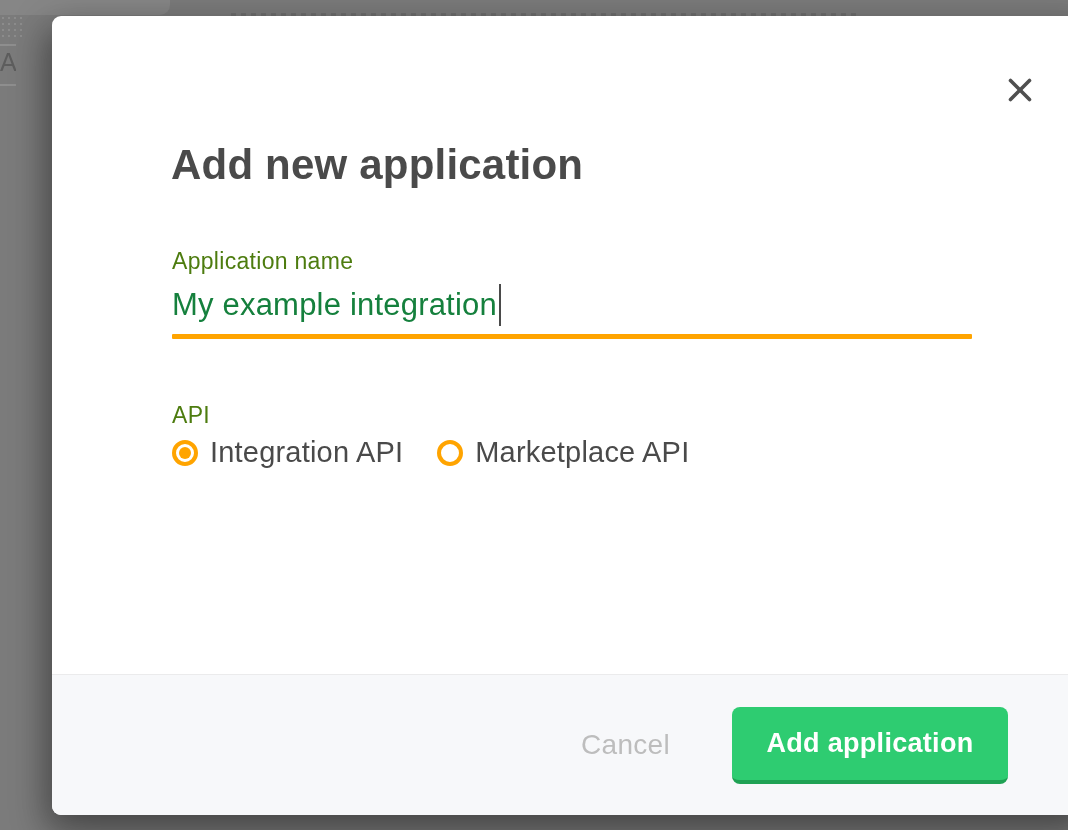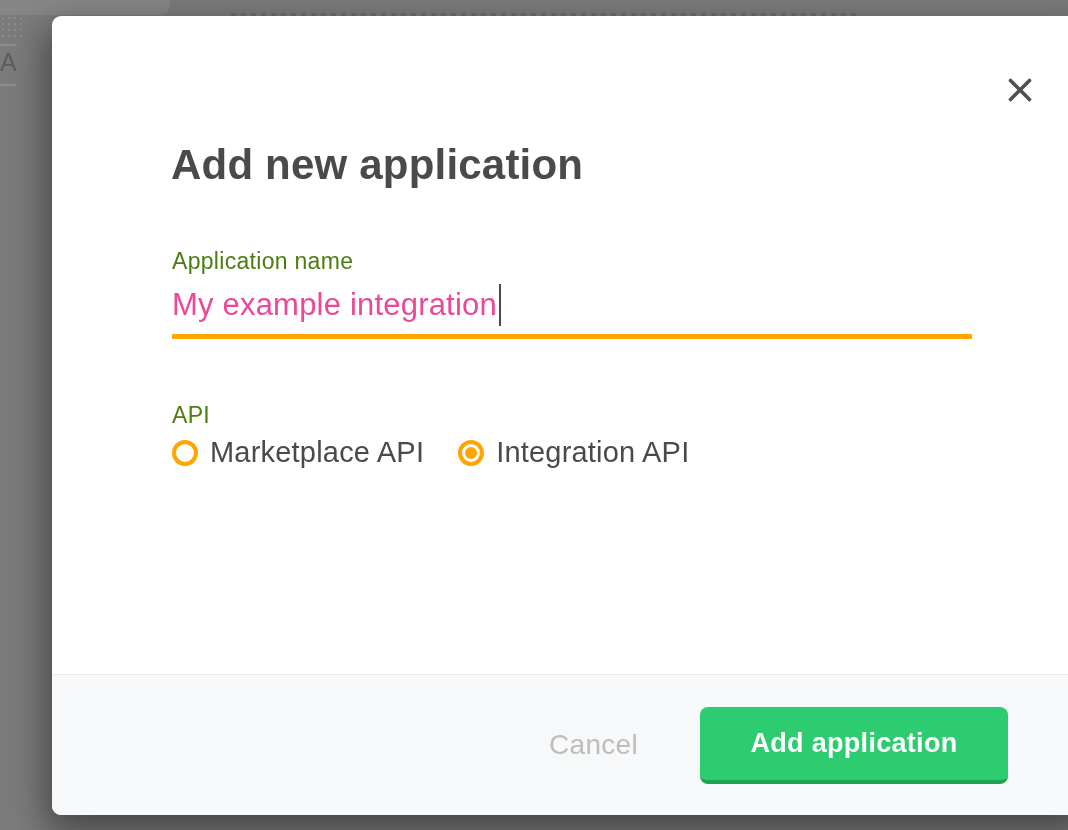--- a/index.html
+++ b/index.html
@@ -59,21 +59,21 @@
     position: absolute; left: 120px;
     font-size: 23px; color: #4d7c0f; letter-spacing: 0.3px;
   }
   .label-name { top: 232px; }
   .label-api  { top: 386px; }
 
   .input-line {
     position: absolute; left: 120px; top: 264px;
     width: 800px; height: 50px;
     display: flex; align-items: center;
-    font-size: 31px; color: #ec4899; letter-spacing: 0.2px;
+    font-size: 31px; color: #15803d; letter-spacing: 0.2px;
     cursor: text;
   }
   .text-cursor {
     display: inline-block; width: 2px; height: 42px;
     background: #4a4a4a; margin-left: 2px;
   }
   .input-underline {
     position: absolute; left: 120px; top: 318px;
     width: 800px; height: 5px;
     background: var(--accent-orange, #ffa400);
@@ -106,21 +106,21 @@
     border-radius: 0 0 9px 9px; box-sizing: border-box;
     display: flex; align-items: center; justify-content: flex-end;
     padding-right: 84px; gap: 62px;
   }
   .cancel-btn {
     background: none; border: none; padding: 0; cursor: pointer;
     font-family: inherit; font-size: 28px; font-weight: 500;
     color: #bdbdbd; letter-spacing: 0.3px;
   }
   .submit-btn {
-    width: 308px; height: 77px; box-sizing: border-box;
+    width: 276px; height: 77px; box-sizing: border-box;
     background: var(--button-green, #2ecc71);
     border: none; border-bottom: 4px solid var(--button-green-dark, #1fa254);
     border-radius: 8px; cursor: pointer;
     font-family: inherit; font-size: 27px; font-weight: 700;
     color: #ffffff; letter-spacing: 0.3px;
   }
 </style>
 </head>
 <body>
 
@@ -147,26 +147,26 @@
   <div class="input-line">
     <span>My example integration</span>
     <span class="text-cursor"></span>
   </div>
   <div class="input-underline"></div>
 
   <div class="field-label label-api">API</div>
 
   <div class="radio-row">
     <div class="radio-option">
+      <span class="radio selected"></span>
+      <span class="radio-label">Integration API</span>
+    </div>
+    <div class="radio-option">
       <span class="radio"></span>
       <span class="radio-label">Marketplace API</span>
-    </div>
-    <div class="radio-option">
-      <span class="radio selected"></span>
-      <span class="radio-label">Integration API</span>
     </div>
   </div>
 
   <div class="modal-footer">
     <button class="cancel-btn">Cancel</button>
     <button class="submit-btn">Add application</button>
   </div>
 
 </div>
 

